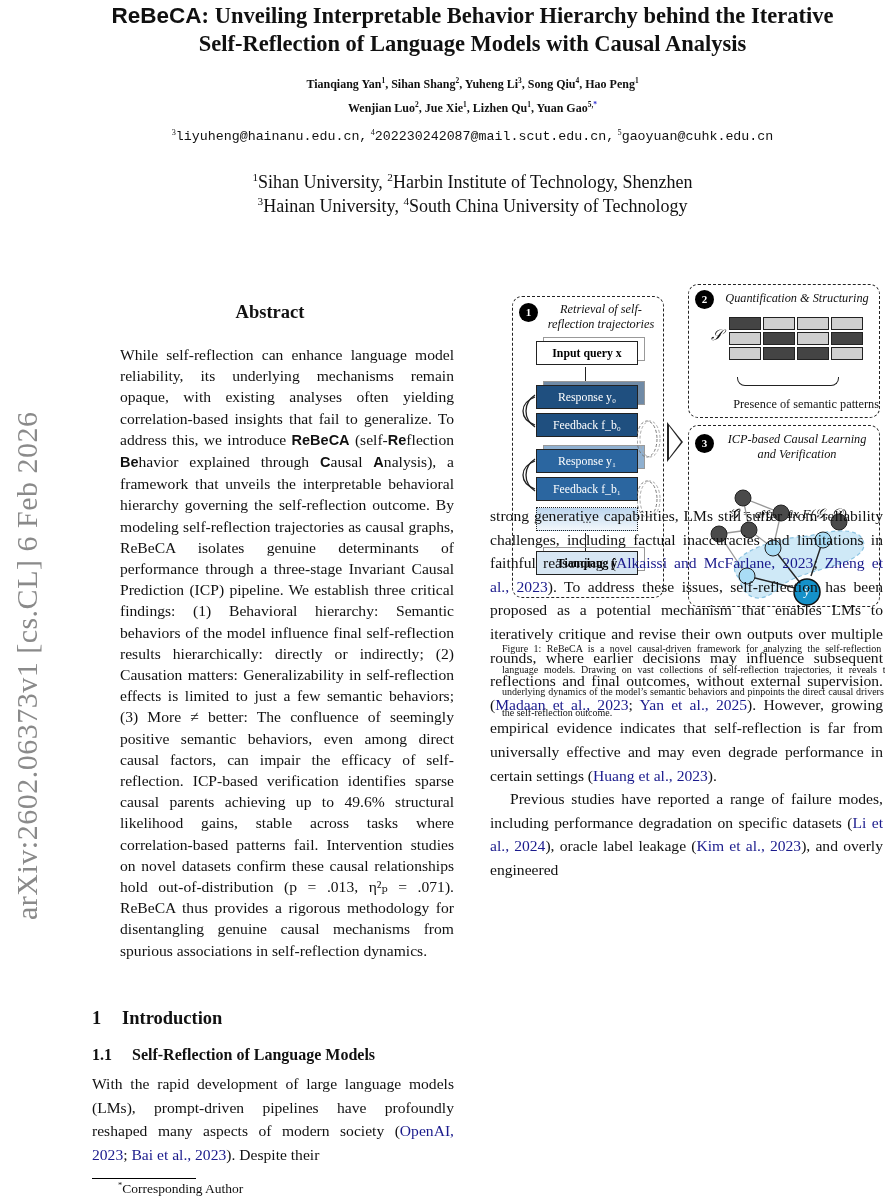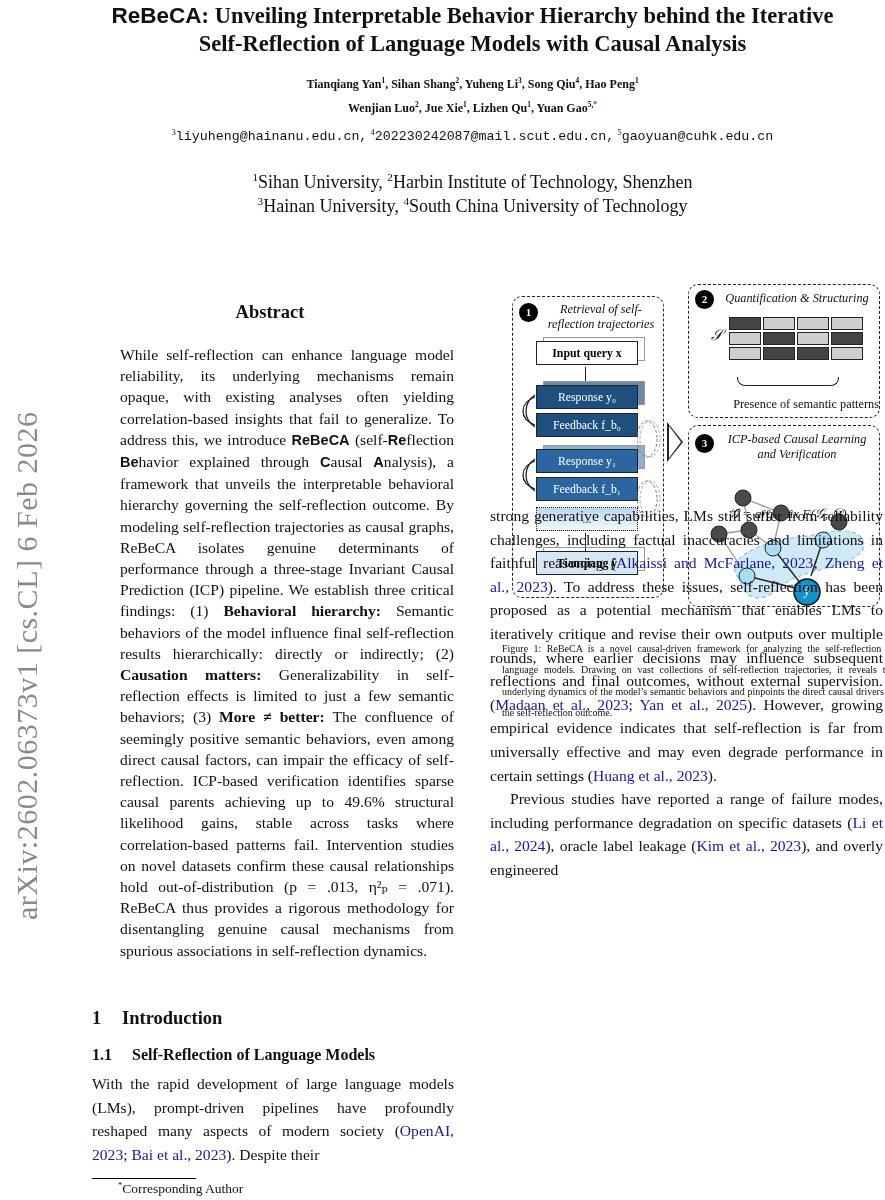--- a/index.html
+++ b/index.html
@@ -21,21 +21,21 @@
             font-size: 18px; line-height: 24px; }
 
   .arxiv { position: absolute; left: 10px; top: 920px; width: 640px; height: 34px;
            transform: rotate(-90deg); transform-origin: left top; color: #8a8a8a;
            font-size: 30px; line-height: 34px; white-space: nowrap; letter-spacing: 0.5px; }
 
   .col-left { position: absolute; left: 92px; top: 280px; width: 356px; }
   .abstract-head { text-align: center; font-weight: bold; font-size: 18.5px; line-height: 30px; margin: 17px; }
   .abstract { margin: 10px 0 0 28px; width: 334px; font-size: 15.6px; line-height: 21.2px; text-align: justify;
               hyphens: manual; }
-  .abstract b { font-weight: bold; }
+  .abstract b { font-weight: normal; }
   .abstract .bb { font-family: "Liberation Sans", "DejaVu Sans", sans-serif; font-weight: bold; font-size: 14.5px; }
 
   .sec-h { position: absolute; left: 92px; top: 1008px; font-weight: bold; font-size: 18.5px; }
   .sec-h span.num { display: inline-block; width: 30px; }
   .subsec-h { position: absolute; left: 92px; top: 1046px; font-weight: bold; font-size: 16px; }
   .subsec-h span.num { display: inline-block; width: 40px; }
   .intro-p { position: absolute; left: 92px; top: 1072px; width: 362px; font-size: 15.6px; line-height: 23.7px;
              text-align: justify; margin: 0; }
   .fn-rule { position: absolute; left: 92px; top: 1178px; width: 104px; border-top: 1px solid #000; }
   .fn { position: absolute; left: 118px; top: 1181px; font-size: 13.5px; }

